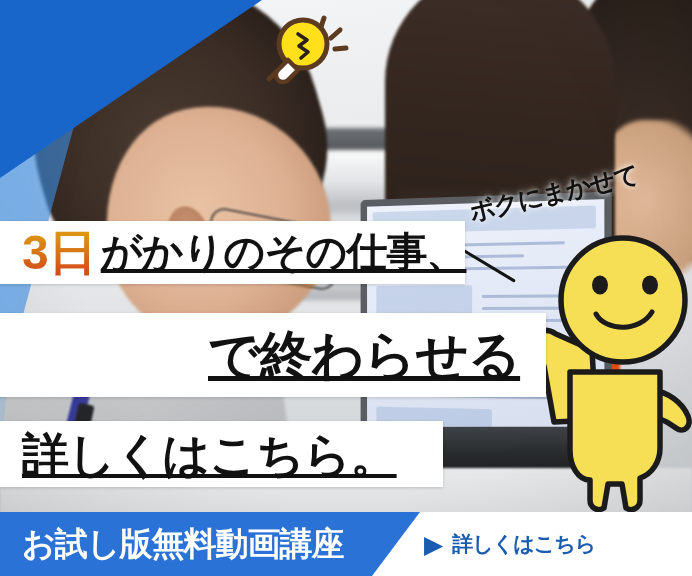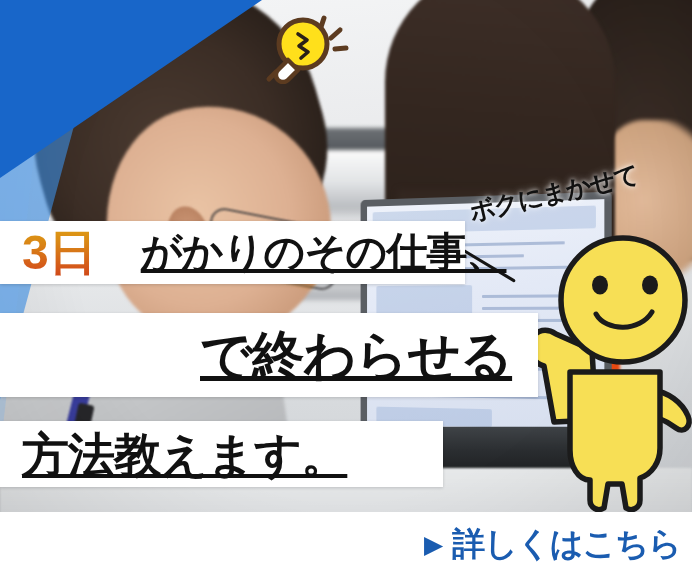--- a/index.html
+++ b/index.html
@@ -198,22 +198,22 @@
 
   
   .band {
     position: absolute;
     background: #ffffff;
     display: flex;
     align-items: center;
     white-space: nowrap;
     box-shadow: 0 1px 3px rgba(0,0,0,.16);
   }
-  .band-1 { left: 0; top: 221px; width: 443px; height: 63px; padding-left: 22px; gap: 40px; }
-  .band-2 { left: 0; top: 313px; width: 524px; height: 84px; padding-left: 14px; }
+  .band-1 { left: 0; top: 221px; width: 443px; height: 63px; padding-left: 22px; }
+  .band-2 { left: 0; top: 313px; width: 524px; height: 84px; padding-left: 22px; }
   .band-3 { left: 0; top: 421px; width: 421px; height: 66px; padding-left: 22px; }
 
   .jp-head {
     font-family: "DejaVu Sans", "Liberation Sans", sans-serif;
     font-weight: bold;
     color: #111111;
     letter-spacing: -1px;
     text-decoration: underline;
   }
   .t-line1 { font-size: 41px; line-height: 1; }
@@ -318,21 +318,21 @@
     gap: 9px;
   }
   .bb-cta-arrow {
     color: #1a5cb0;
     font-size: 25px;
     line-height: 1;
   }
   .bb-cta-label {
     color: #1a5cb0;
     font-family: "DejaVu Sans", "Liberation Sans", sans-serif;
-    font-size: 33px;
+    font-size: 21px;
     font-weight: bold;
     letter-spacing: -1px;
   }
 </style>
 </head>
 <body>
 
 <div class="banner">
 
   <div class="photo">
@@ -428,23 +428,26 @@
   <div class="band band-1">
     <span class="hl-small">3日</span>
     <span class="jp-head t-line1">がかりのその仕事、</span>
   </div>
 
   <div class="band band-2">
     <span class="jp-head t-line2 band-2-text">で終わらせる</span>
   </div>
 
   <div class="band band-3">
-    <span class="jp-head t-line3">方法教えます。</span>
+    <span class="jp-head t-line3">詳しくはこちら。</span>
   </div>
 
   <div class="bottombar">
+    <div class="bb-blue">
+      <span class="bb-blue-label">お試し版無料動画講座</span>
+    </div>
     <div class="bb-cta">
       <span class="bb-cta-arrow">▶</span>
       <span class="bb-cta-label">詳しくはこちら</span>
     </div>
   </div>
 
 </div>
 
 </body></html>

